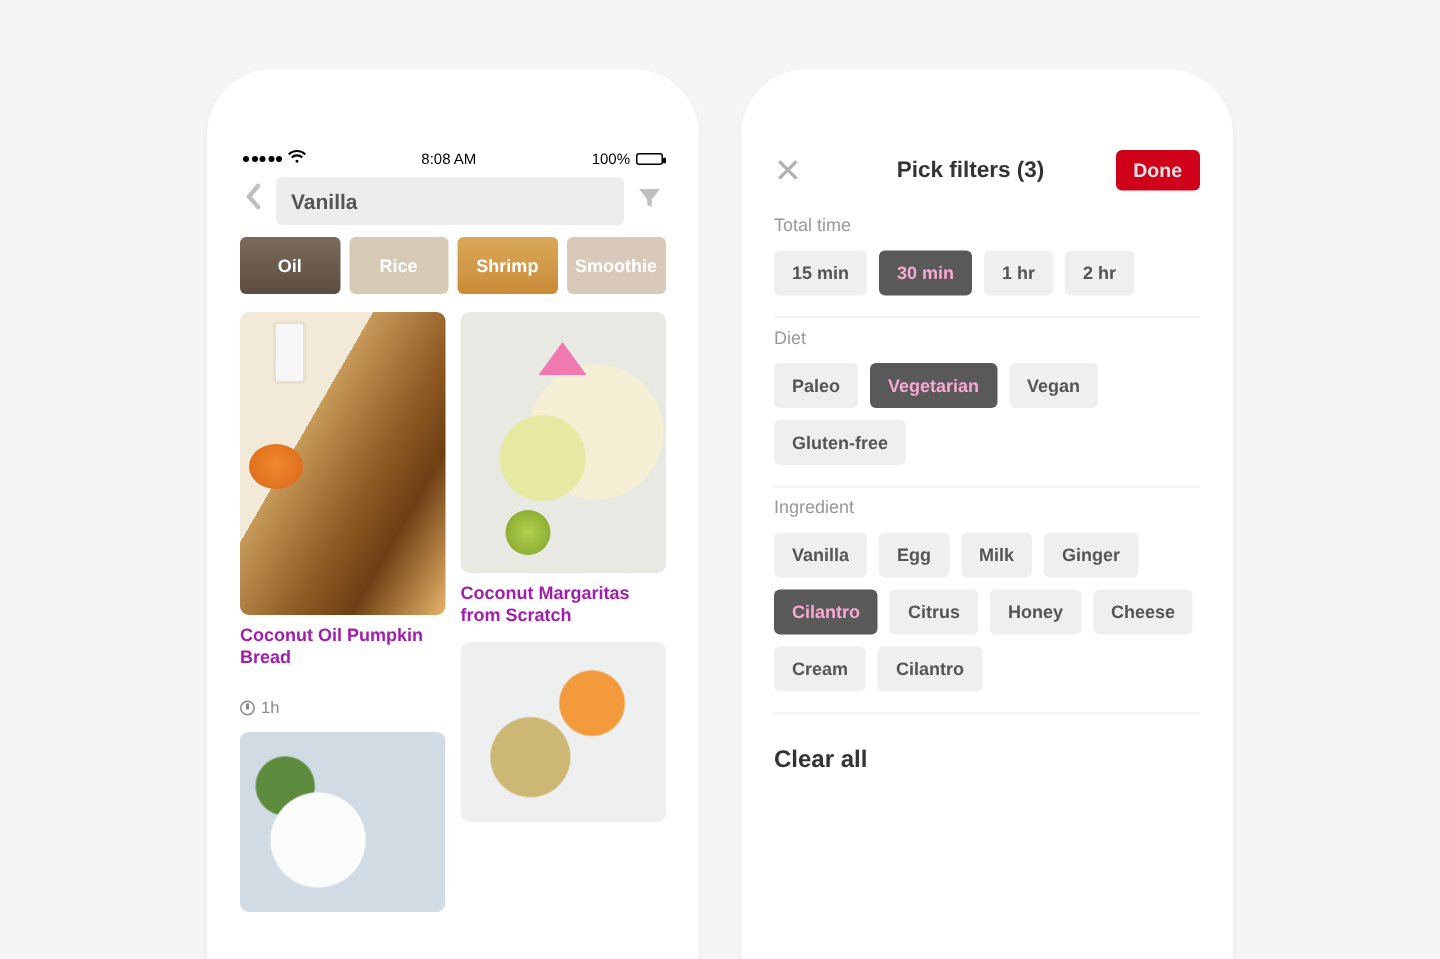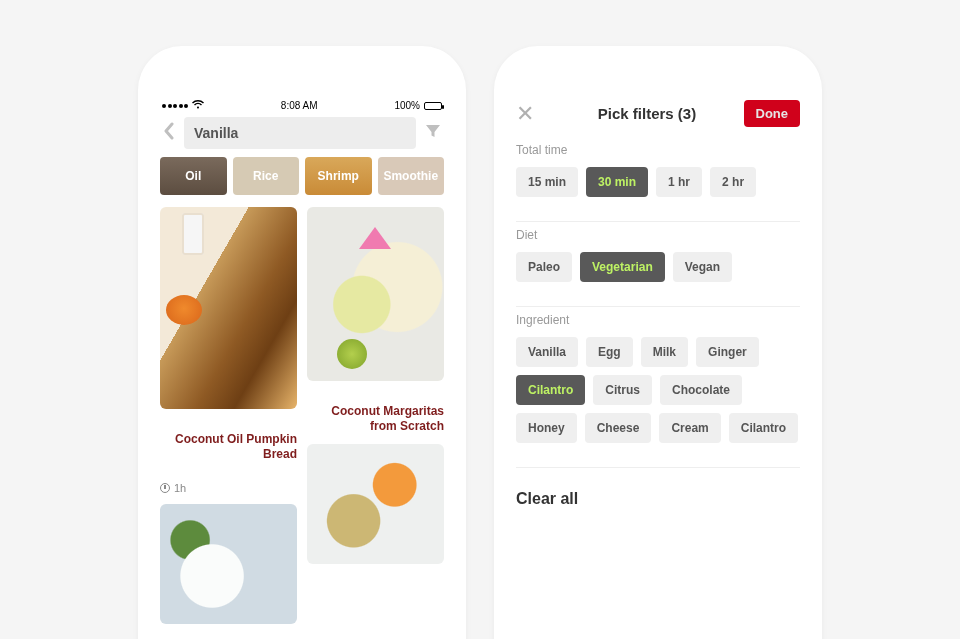--- a/index.html
+++ b/index.html
@@ -116,44 +116,44 @@
   .thumb.c{height:120px;background:
     radial-gradient(circle at 38% 60%,#fafcfb 0 28%,transparent 29%),
     radial-gradient(circle at 22% 30%,#5d8b3d 0 14%,transparent 15%),
     #d0dbe3;
   }
   .thumb.d{height:120px;background:
     radial-gradient(circle at 64% 34%,#f39a3c 0 18%,transparent 19%),
     radial-gradient(circle at 34% 64%,#ccb774 0 22%,transparent 23%),
     #eef0ef;
   }
-  .ptitle{font-size:12px; font-weight:700; color:#7f1d1d; margin-top:23px; line-height:1.25;text-align:right;}
+  .ptitle{font-size:12px; font-weight:700; color:#a21caf; margin-top:6px; line-height:1.25;}
   .meta{display:flex;align-items:center;gap:4px;font-size:11px;color:#888;margin-top:20px;}
   .clock{width:10px;height:10px;border:1.5px solid #888;border-radius:50%;position:relative;}
   .clock::after{content:"";position:absolute;left:3px;top:1px;width:1.5px;height:4px;background:#888;}
   
   .filthead {
     display:flex; align-items:center; justify-content:space-between;
     margin-bottom:16px;
   }
   .closex { color:#b0b0b0; font-size:22px; font-weight:300; }
   .fhtitle { font-size:15px; font-weight:800; color:#333;margin-left:16px; }
   .done {
     background:#d0011b; color:#e5e5e5; font-size:13px; font-weight:700;
     border-radius:4px; padding:6px 12px;
   }
-  .section { margin-bottom:6px; border-bottom:1px solid #eee; padding-bottom:24px;}
+  .section { margin-bottom:6px; border-bottom:1px solid #eee; padding-bottom:14px;}
   .section:last-of-type{border-bottom:none;}
   .seclabel { font-size:12px; color:#999; margin-bottom:10px; }
   .chips { display:flex; flex-wrap:wrap; gap:8px; }
   .chip {
     background:#efefef; color:#555; font-size:12px; font-weight:700;
     border-radius:4px; padding:8px 12px;
   }
-  .chip.sel { background:#595959; color:#bef264; }
+  .chip.sel { background:#595959; color:#f9a8d4; }
   .clearall {
     font-size:16px; font-weight:800; color:#333; margin-top:22px;
   }
 </style>
 </head>
 <body>
 
 <div class="stage">
 
   <div class="phone">
@@ -256,33 +256,33 @@
             <div class="chip">2 hr</div>
           </div>
       </div>
 
       <div class="section">
         <div class="seclabel">Diet</div>
         <div class="chips">
             <div class="chip">Paleo</div>
             <div class="chip sel">Vegetarian</div>
             <div class="chip">Vegan</div>
+            <div class="chip">Gluten-free</div>
           </div>
       </div>
 
       <div class="section">
         <div class="seclabel">Ingredient</div>
         <div class="chips">
             <div class="chip">Vanilla</div>
             <div class="chip">Egg</div>
             <div class="chip">Milk</div>
             <div class="chip">Ginger</div>
             <div class="chip sel">Cilantro</div>
             <div class="chip">Citrus</div>
-            <div class="chip">Chocolate</div>
             <div class="chip">Honey</div>
             <div class="chip">Cheese</div>
             <div class="chip">Cream</div>
             <div class="chip">Cilantro</div>
           </div>
       </div>
 
       <div class="clearall">Clear all</div>
     </div>
   </div>

